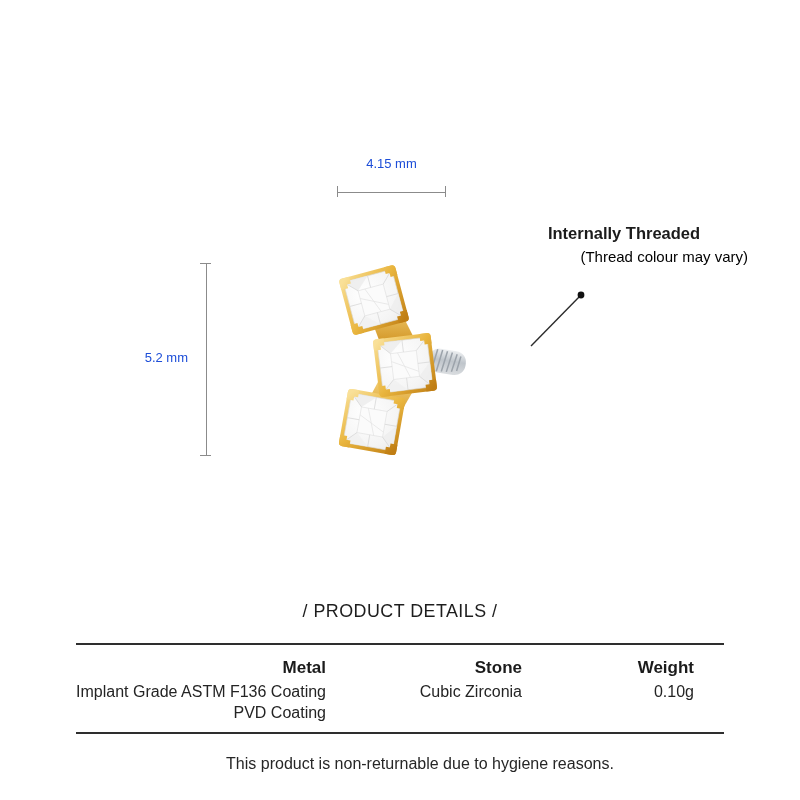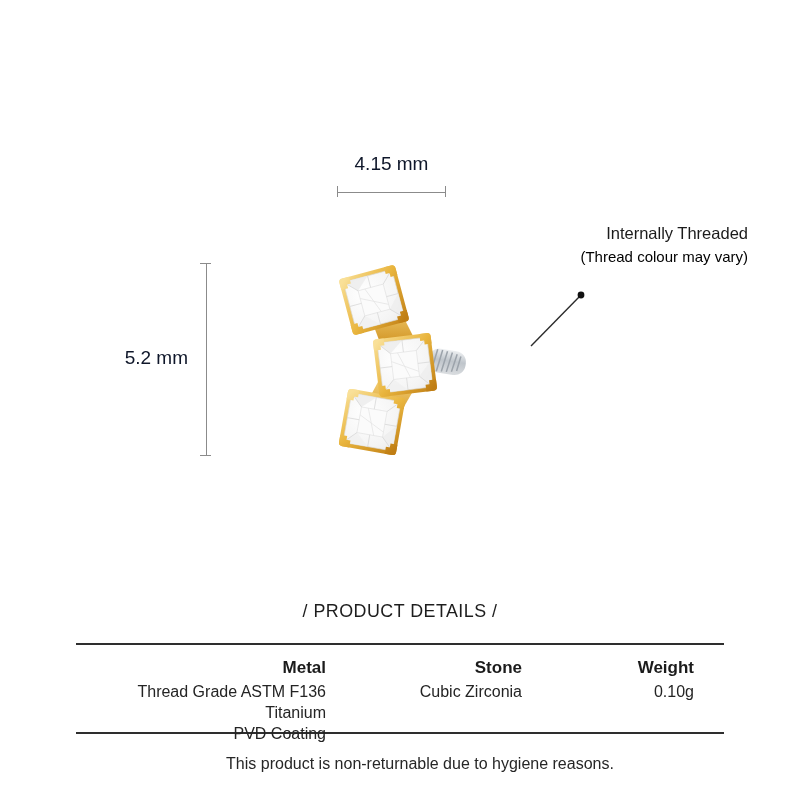--- a/index.html
+++ b/index.html
@@ -10,22 +10,22 @@
     height: 800px;
     background: #ffffff;
     font-family: "Liberation Sans", sans-serif;
     color: #222222;
     overflow: hidden;
   }
   .abs { position: absolute; }
 
   
   .dim-label {
-    font-size: 19px;
-    color: #0f172a;
+    font-size: 13px;
+    color: #1d4ed8;
     line-height: 17px;
   }
   .width-label { left: 337px; top: 155px; width: 109px; text-align: center; }
   .height-label { left: 96px; top: 349px; width: 92px; text-align: right; }
 
   
   .h-dim {
     left: 337px; top: 186px; width: 109px; height: 11px;
     border-left: 1.5px solid #8b8b8b;
     border-right: 1.5px solid #8b8b8b;
@@ -40,22 +40,22 @@
     border-top: 1.5px solid #8b8b8b;
     border-bottom: 1.5px solid #8b8b8b;
   }
   .v-dim .rule {
     position: absolute; top: 0; bottom: 0; left: 50%;
     border-left: 1.5px solid #8b8b8b;
   }
 
   
   .annot-title {
-    left: 500px; top: 223px; width: 248px; text-align: right;
-    font-size: 16.5px; font-weight: normal; color: #1b1b1b; line-height: 20px;
+    left: 500px; top: 223px; width: 248px; text-align: center;
+    font-size: 16.5px; font-weight: bold; color: #1b1b1b; line-height: 20px;
   }
   .annot-sub {
     left: 500px; top: 247px; width: 248px; text-align: right;
     font-size: 15px; color: #000000; line-height: 20px;
   }
 
   
   .section-heading {
     left: 250px; top: 600px; width: 300px; text-align: center;
     font-size: 19px; color: #1d1d1d; letter-spacing: 0.5px;
@@ -169,21 +169,21 @@
 
   <div class="abs annot-title">Internally Threaded</div>
   <div class="abs annot-sub">(Thread colour may vary)</div>
 
   <div class="abs section-heading">/ PRODUCT DETAILS /</div>
 
   <div class="abs spec-table">
     <div class="spec-col spec-col-metal">
       <div class="spec-header">Metal</div>
       <div class="spec-value">
-        <span>Thread Grade ASTM F136 Titanium</span>
+        <span>Implant Grade ASTM F136 Coating</span>
         <span>PVD Coating</span>
       </div>
     </div>
     <div class="spec-col spec-col-stone">
       <div class="spec-header">Stone</div>
       <div class="spec-value">
         <span>Cubic Zirconia</span>
       </div>
     </div>
     <div class="spec-col spec-col-weight">

